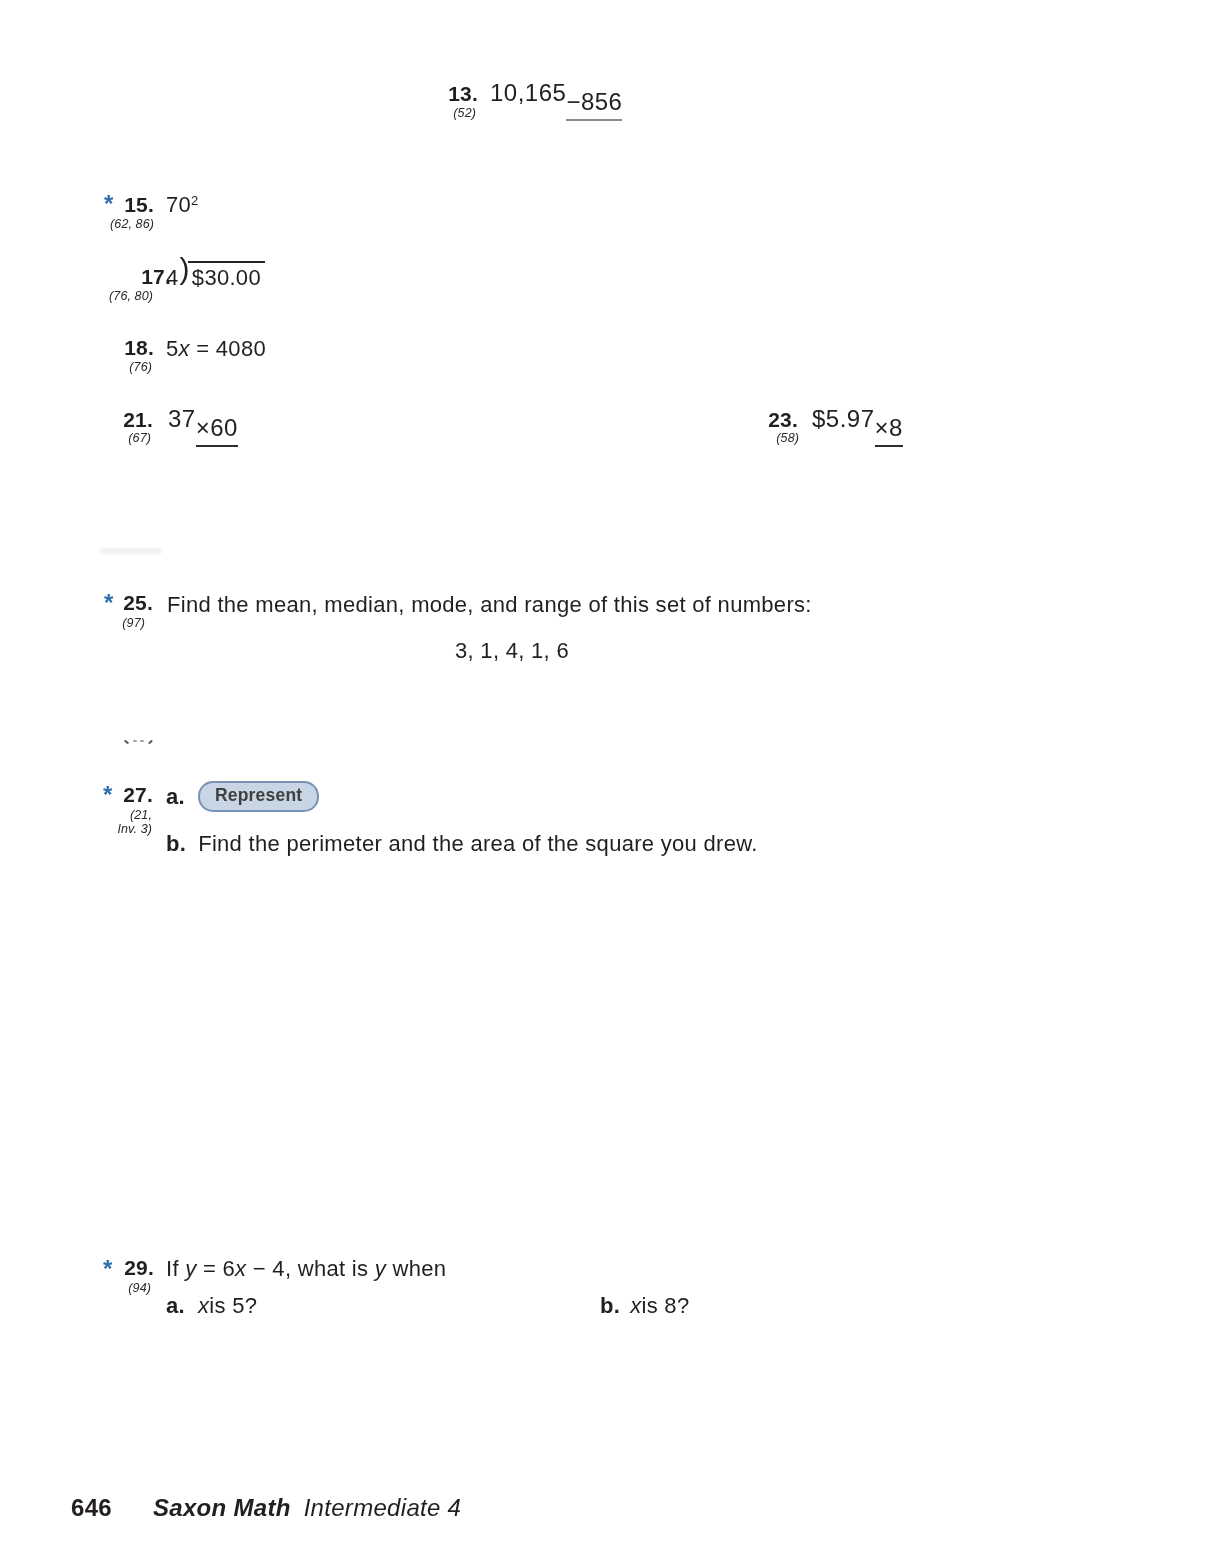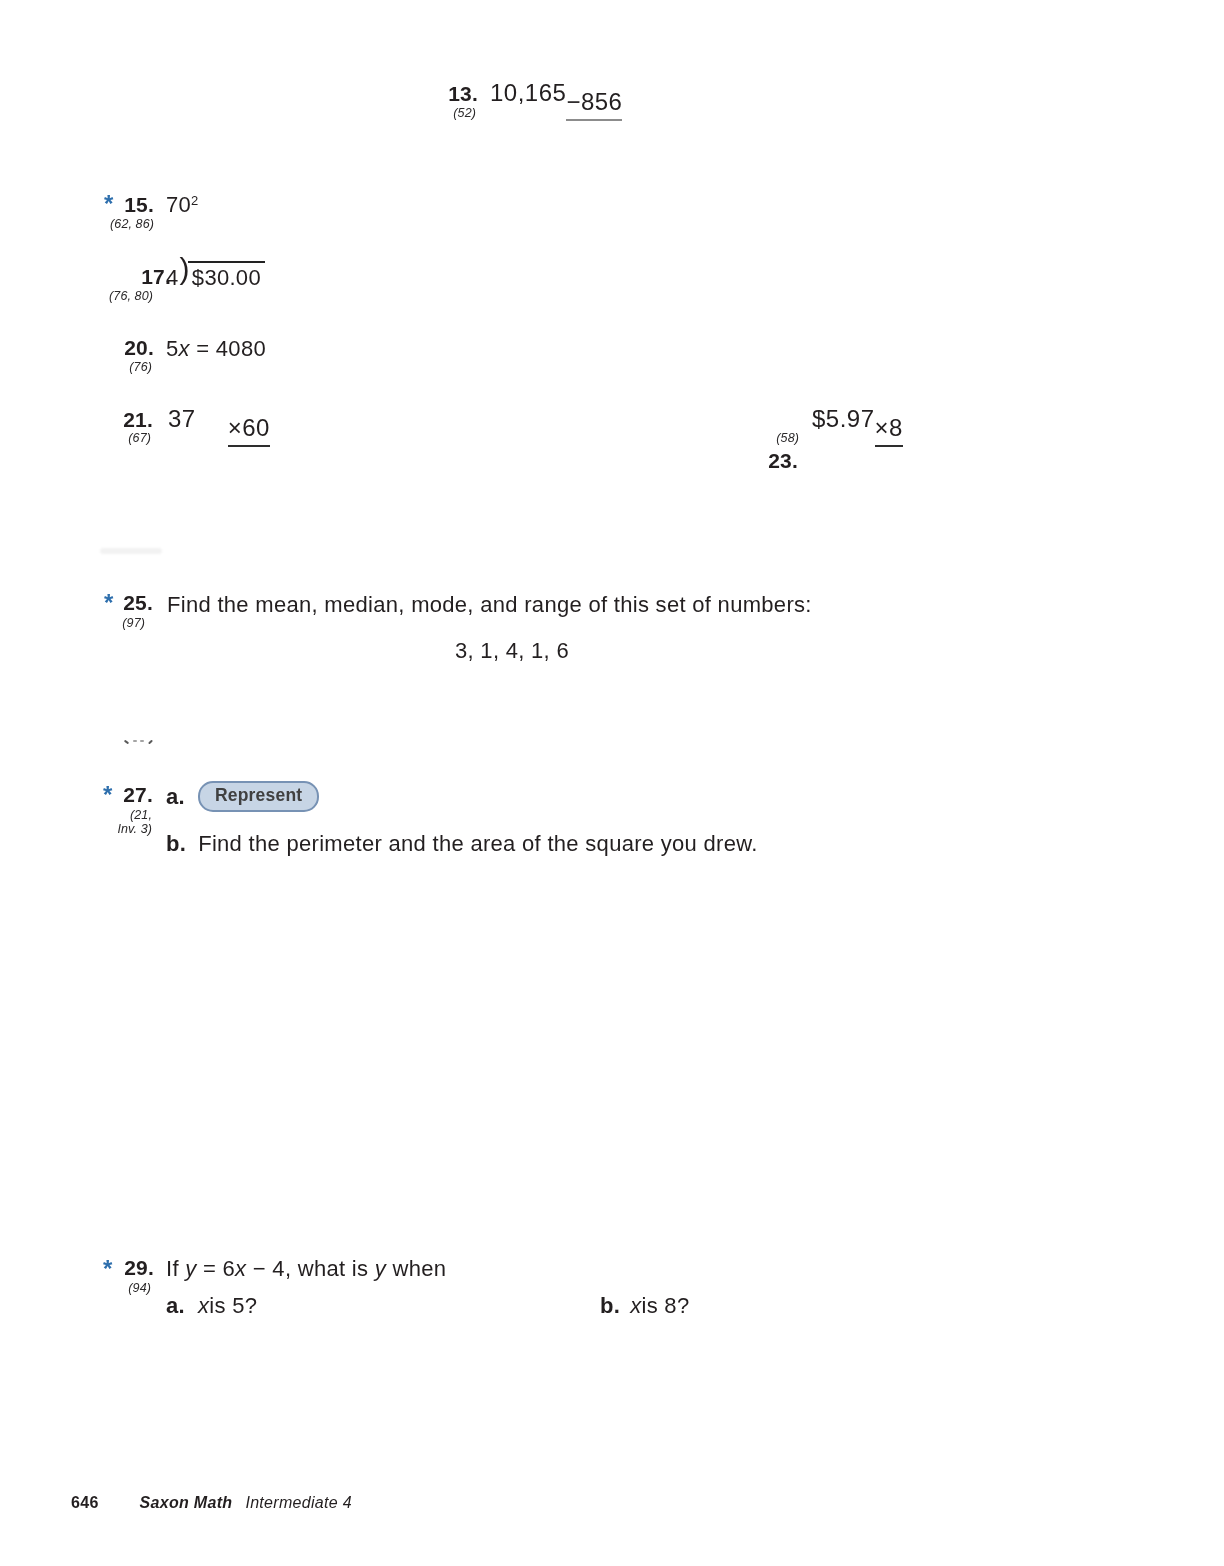--- a/index.html
+++ b/index.html
@@ -31,21 +31,21 @@
   .ld-dividend { border-top:2.5px solid #222222; padding:2px 4px 0 4px; }
 
   .badge {
     display:inline-block; background:#c7d5e5; border:2px solid #7792b4; border-radius:15px;
     padding:2px 15px 4px; font-size:17.5px; font-weight:700; color:#404040; letter-spacing:0.2px;
   }
 
   .partrow { display:flex; align-items:center; font-size:22px; letter-spacing:0.3px; white-space:nowrap; }
   .plabel { font-weight:700; margin-right:13px; }
 
-  .footer { display:flex; align-items:flex-start; font-size:16px; }
+  .footer { display:flex; align-items:flex-start; font-size:24px; }
   .f-num { font-weight:700; margin-right:41px; letter-spacing:0.3px; }
   .f-title { font-weight:700; font-style:italic; margin-right:13px; letter-spacing:0.3px; }
   .f-edition { font-style:italic; letter-spacing:0.3px; }
 
   .artifact1 { left:100px; top:548px; width:62px; height:6px; background:rgba(0,0,0,0.05); border-radius:3px; filter:blur(1px); }
   .artifact2 { left:124px; top:737px; width:30px; height:8px; }
   .artifact2 .m { position:absolute; background:#5a5a5a; height:2px; border-radius:1px; }
   .artifact2 .m1 { left:0; top:4px; width:5px; transform:rotate(35deg); }
   .artifact2 .m2 { left:9px; top:3px; width:4px; opacity:0.55; }
   .artifact2 .m3 { left:16px; top:3px; width:4px; opacity:0.55; }
@@ -81,41 +81,41 @@
     <div class="abs pnum w60r" style="left:16px; top:2px;">17.</div>
     <div class="abs pref refR" style="left:0; top:26px; width:58px;">(76, 80)</div>
     <div class="abs longdiv" style="left:71px; top:-2px;">
       <span class="ld-divisor">4</span>
       <span class="ld-bracket">)</span>
       <span class="ld-dividend">$30.00</span>
     </div>
   </div>
 
   <div class="abs" style="left:94px; top:336px;">
-    <div class="abs pnum w60r" style="left:0; top:0;">20.</div>
+    <div class="abs pnum w60r" style="left:0; top:0;">18.</div>
     <div class="abs pref refR" style="left:0; top:24px; width:58px;">(76)</div>
     <div class="abs mtext" style="left:72px; top:0;">
       <span>5</span><span class="iv">x</span><span> = 4080</span>
     </div>
   </div>
 
   <div class="abs" style="left:93px; top:408px;">
     <div class="abs pnum w60r" style="left:0; top:0;">21.</div>
     <div class="abs pref refR" style="left:0; top:23px; width:58px;">(67)</div>
-    <div class="abs stackcol" style="left:75px; top:0; width:65px;gap:32px;">
+    <div class="abs stackcol" style="left:75px; top:0; width:65px;">
       <div class="srow1">37</div>
       <div class="srow2 rule-dark">
         <span>×</span>
         <span>60</span>
       </div>
     </div>
   </div>
 
   <div class="abs" style="left:738px; top:408px;">
-    <div class="abs pnum w60r" style="left:0; top:0;margin-top:41px;">23.</div>
+    <div class="abs pnum w60r" style="left:0; top:0;">23.</div>
     <div class="abs pref refR" style="left:0; top:23px; width:61px;">(58)</div>
     <div class="abs stackcol" style="left:74px; top:0; width:86px;">
       <div class="srow1">$5.97</div>
       <div class="srow2 rule-dark">
         <span>×</span>
         <span>8</span>
       </div>
     </div>
   </div>
 

